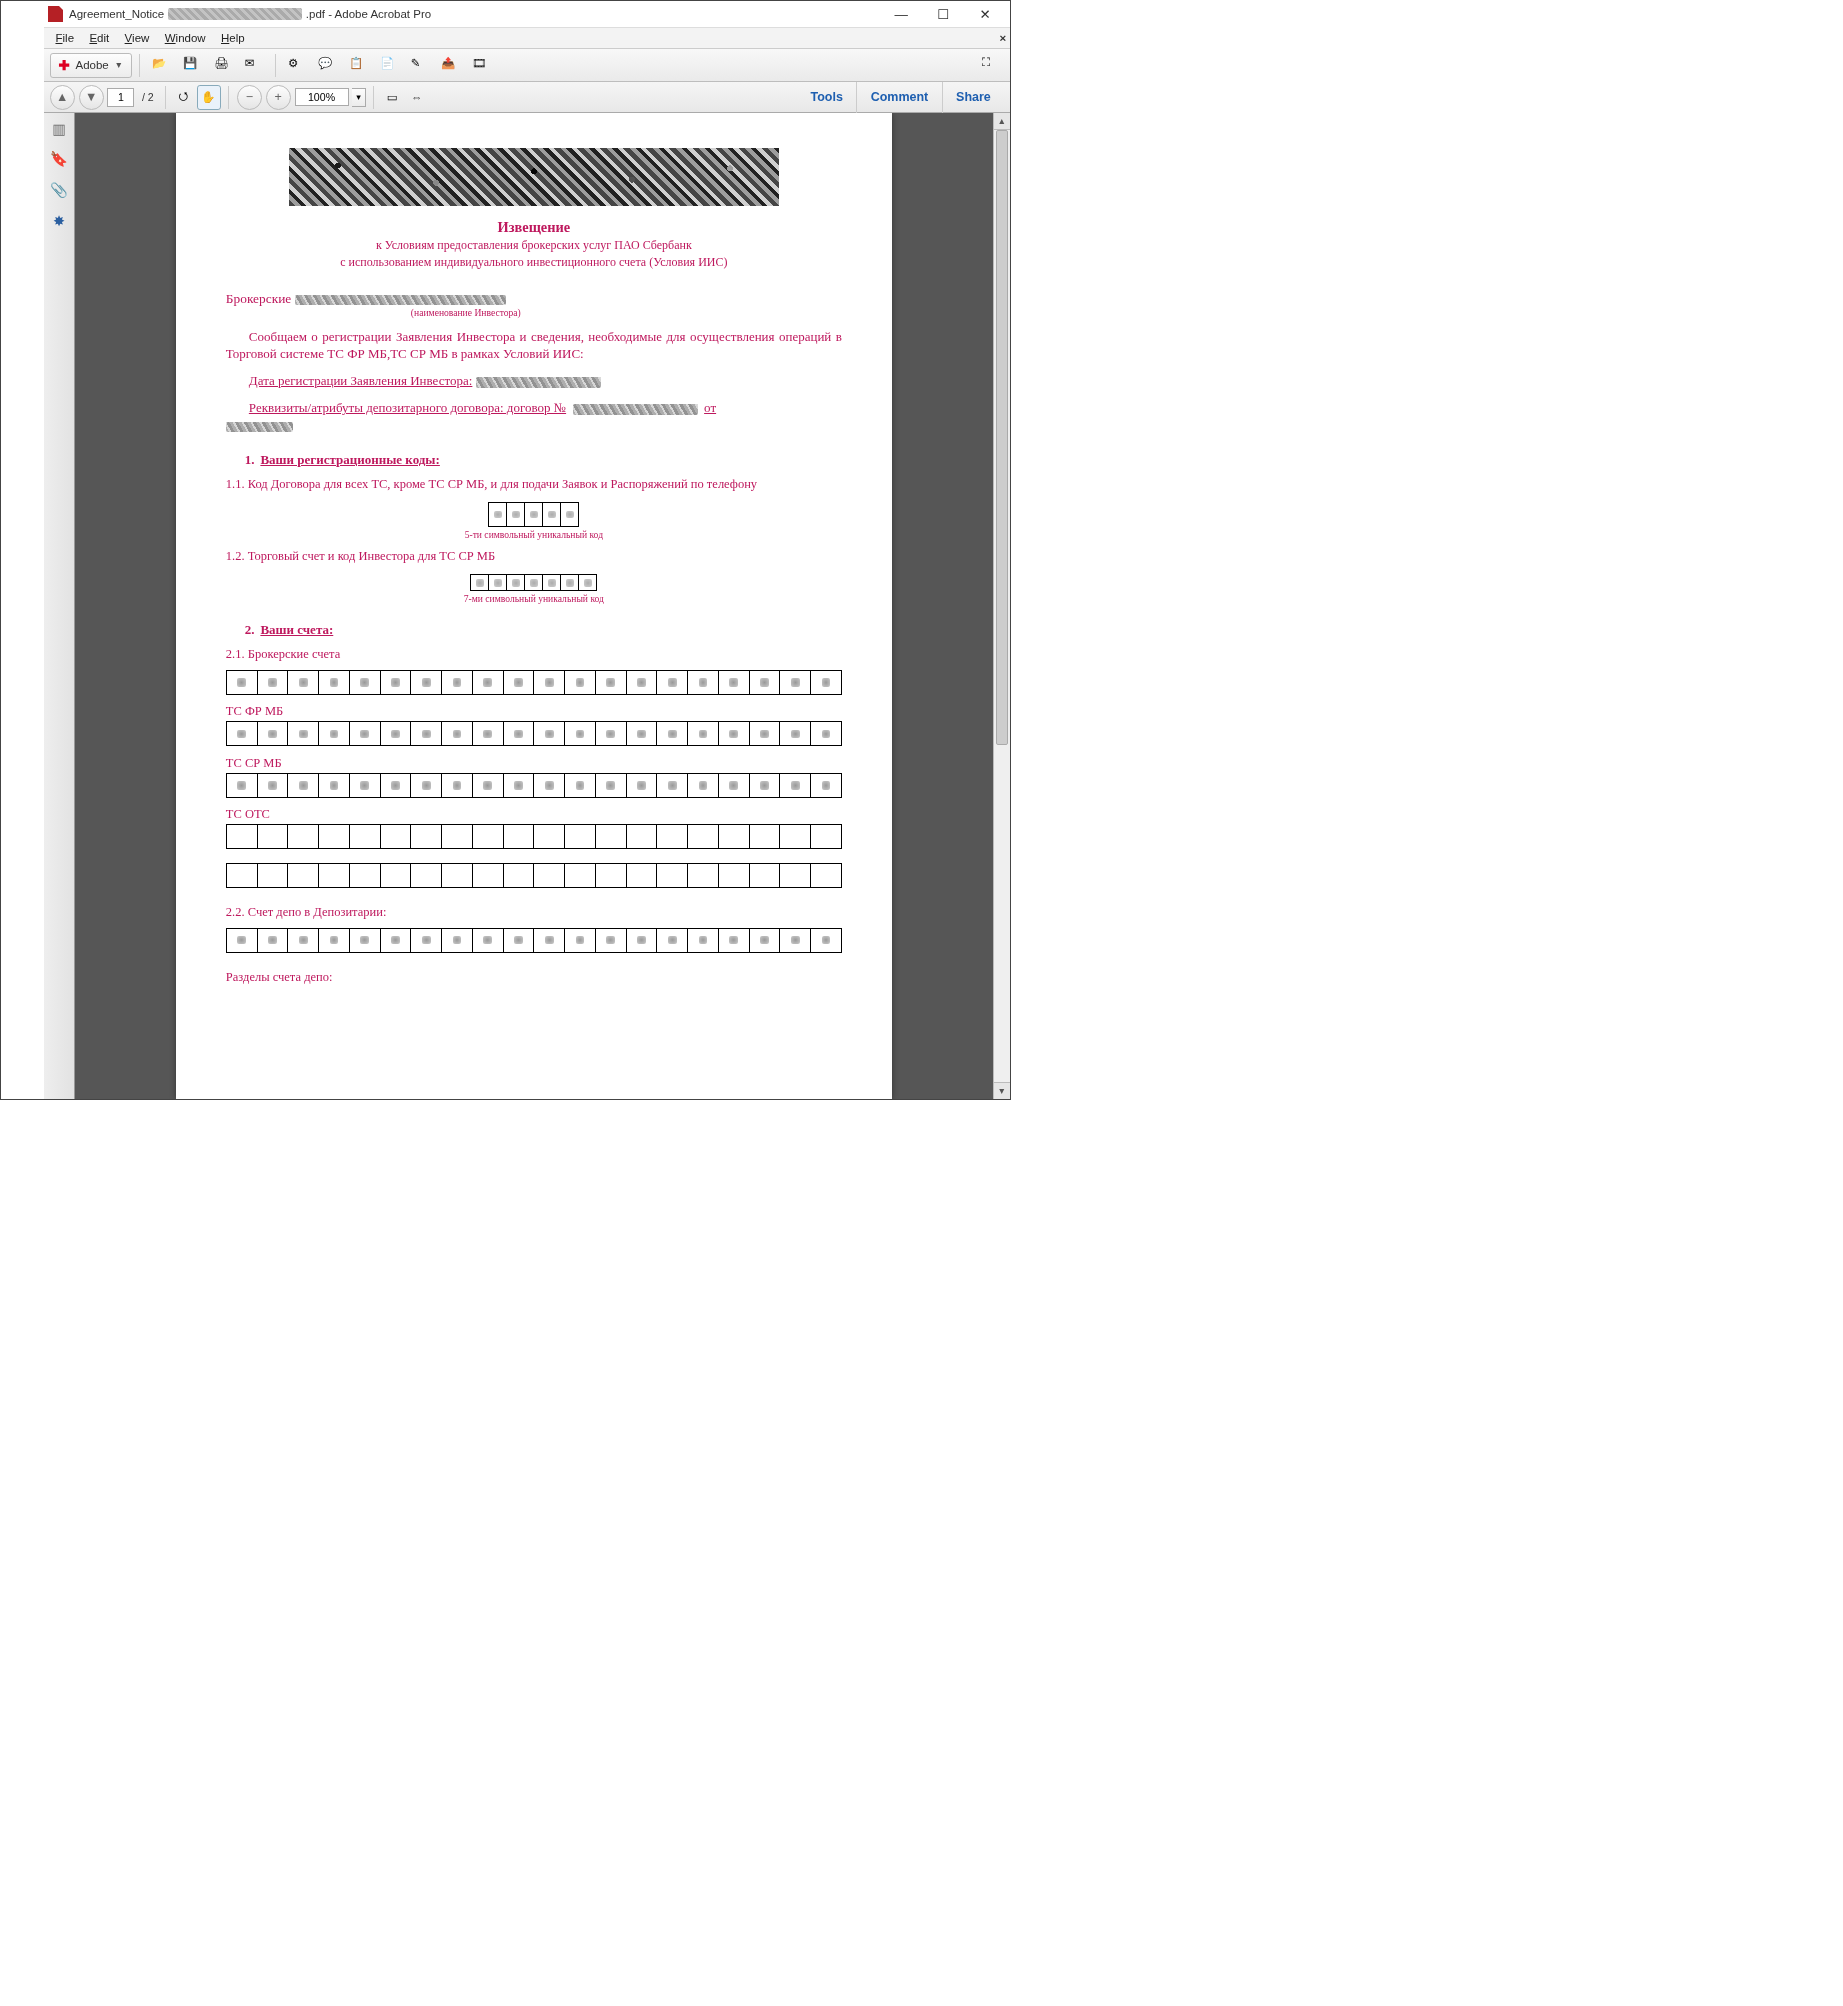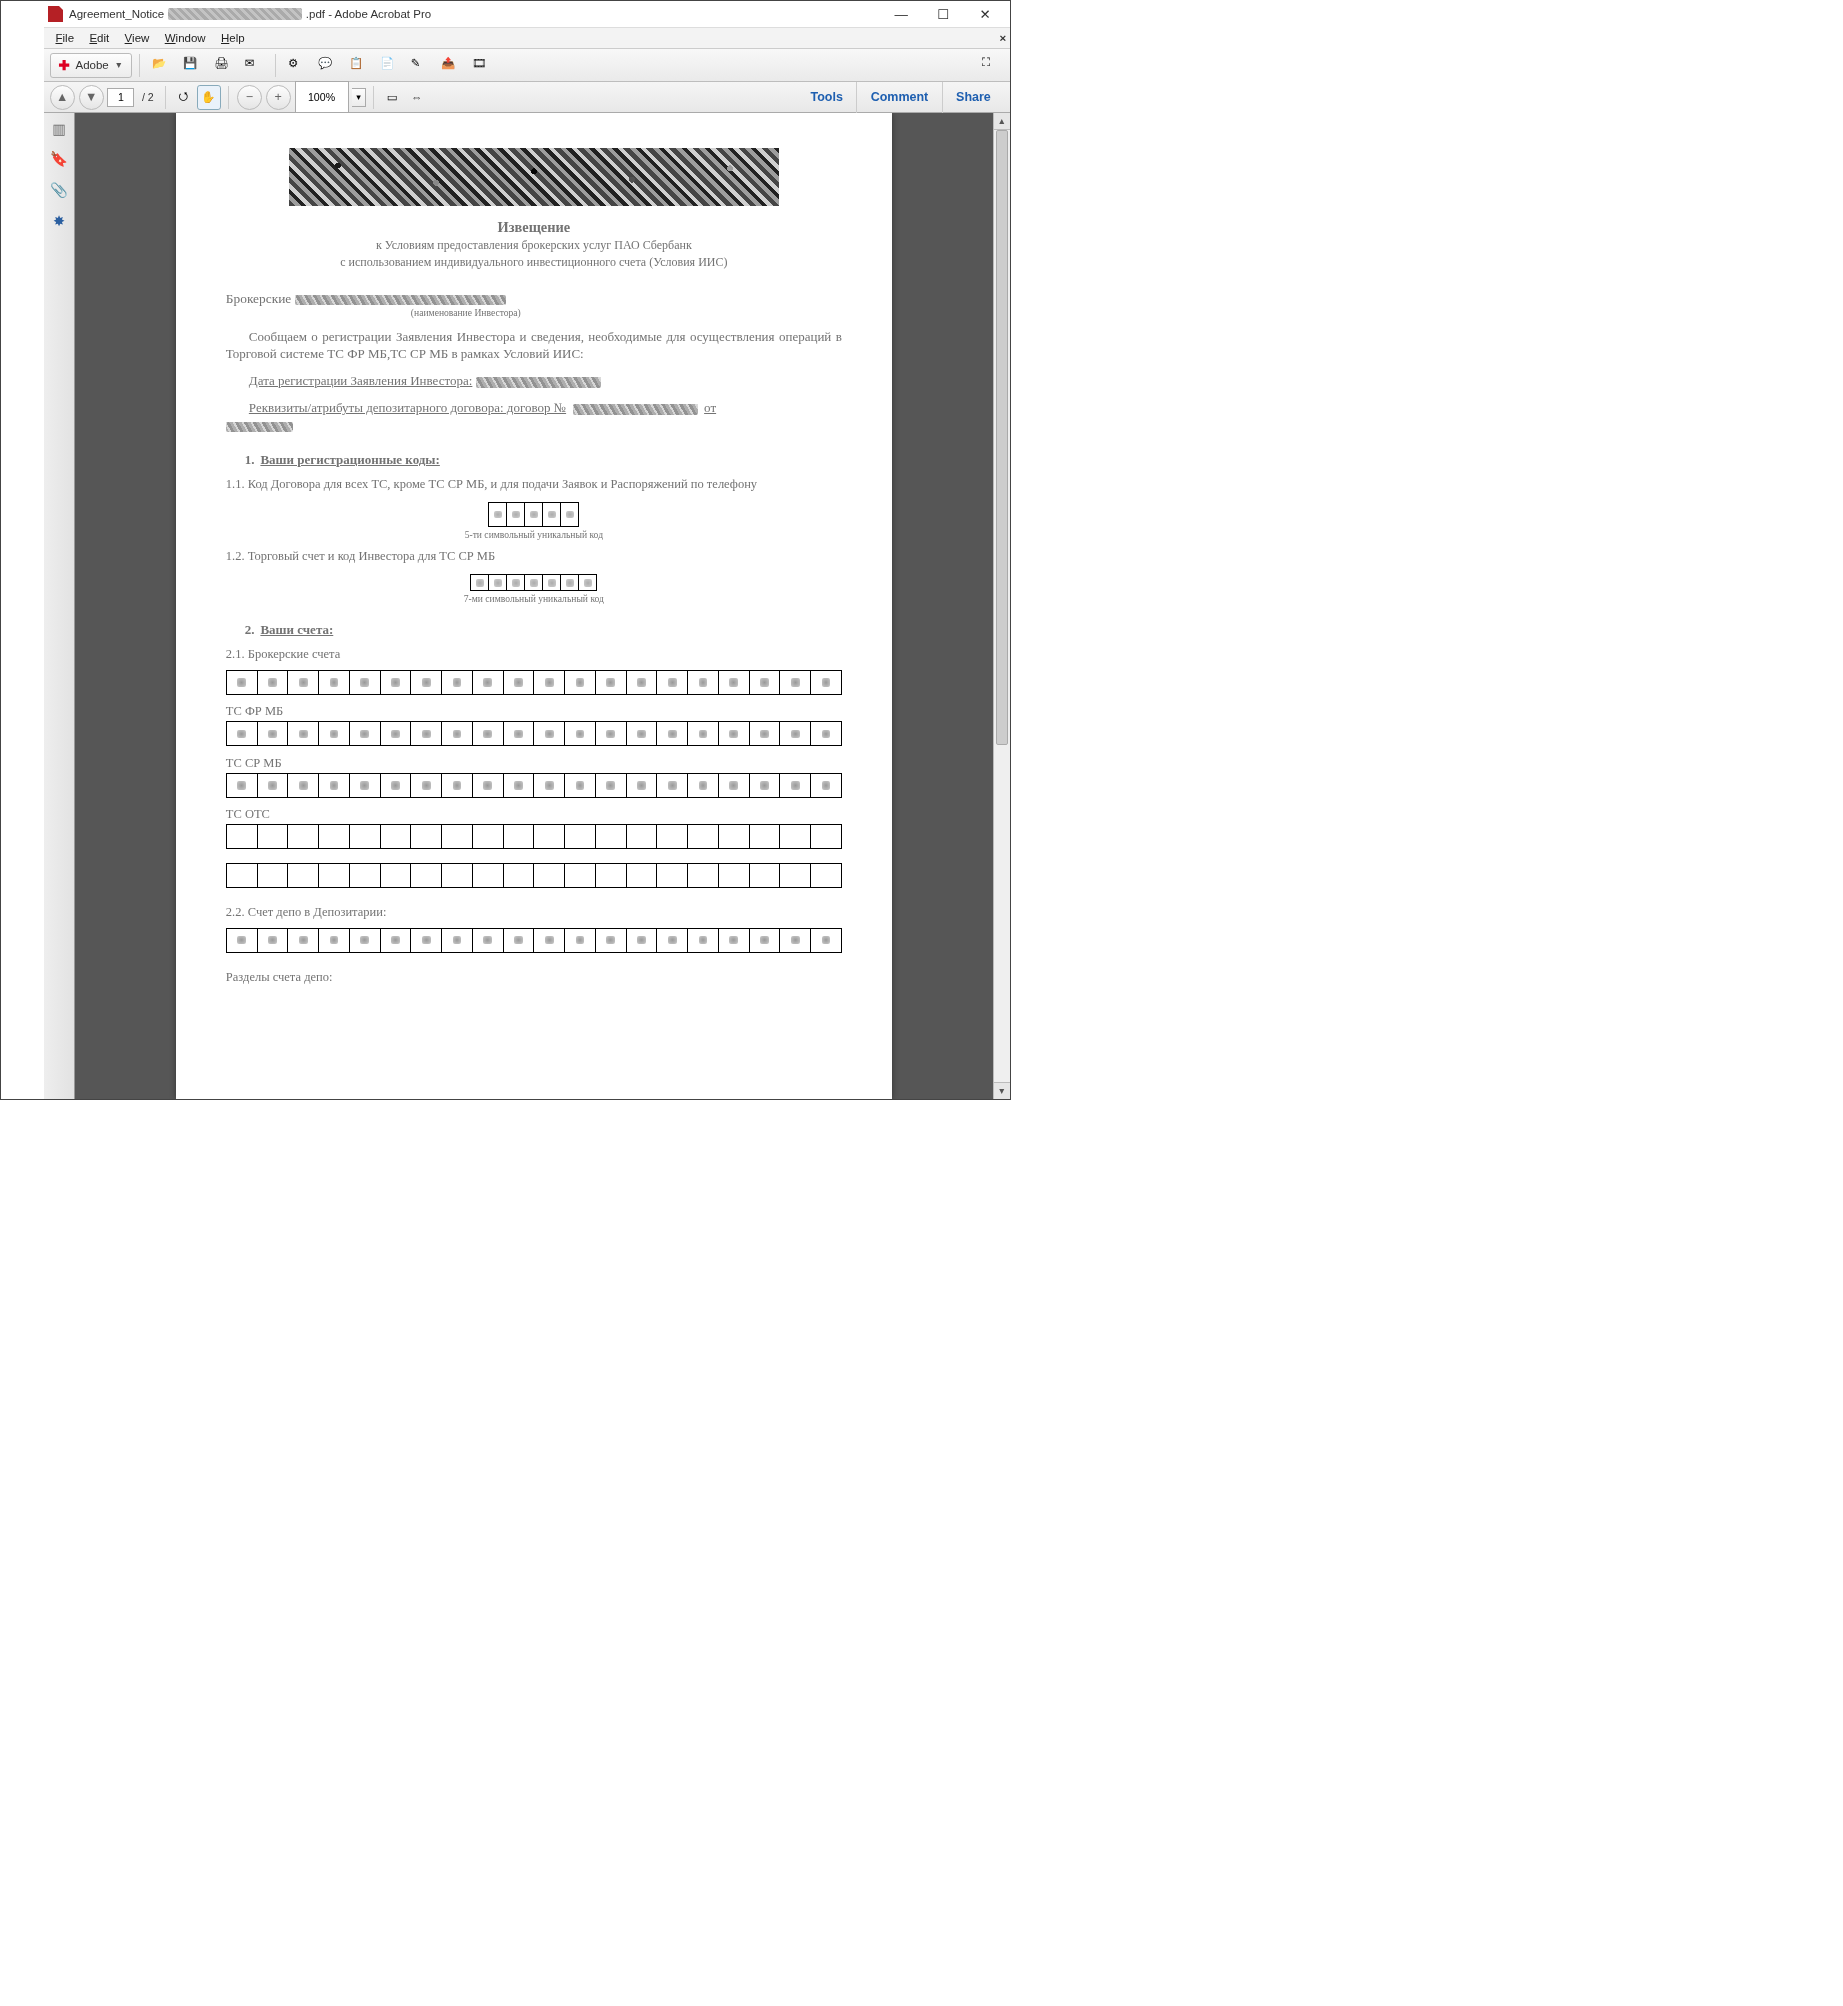--- a/index.html
+++ b/index.html
@@ -29,39 +29,39 @@
 .create-btn .caret { font-size: 8.6px; color: #555; }
 .tb-sep { width: 1px; height: 23px; background: #ccc; margin: 0 3.8px; }
 .icon { width: 17.3px; height: 17.3px; display: inline-block; }
 .tb-right { margin-left: auto; }
 
 
 .toolbar2 { height: 31px; background: linear-gradient(#f5f5f5,#e8e8e8); border-bottom: 1px solid #aaa; display: flex; align-items: center; padding: 0 5.8px; gap: 3.8px; }
 .navbtn { width: 25px; height: 25px; border: 1px solid #bbb; border-radius: 12.5px; background: linear-gradient(#fdfdfd,#e5e5e5); display: flex; align-items: center; justify-content: center; color: #666; font-size: 12.5px; }
 .page-input { width: 27px; height: 19px; border: 1px solid #aaa; text-align: center; font-size: 10.6px; }
 .page-total { font-size: 10.6px; color: #333; padding: 0 3.8px; }
-.zoom-combo { width: 54px; height: 32px; border: 1px solid #aaa; font-size: 10.6px; text-align: center; background: #fff; display: flex; align-items: center; justify-content: center; }
+.zoom-combo { width: 54px; height: 18px; border: 1px solid #aaa; font-size: 10.6px; text-align: center; background: #fff; display: flex; align-items: center; justify-content: center; }
 .zoom-caret { width: 13.4px; height: 19px; border: 1px solid #aaa; border-left: none; font-size: 7.7px; display: flex; align-items: center; justify-content: center; background: linear-gradient(#fdfdfd,#ececec); }
 .rightlinks { margin-left: auto; display: flex; align-items: center; gap: 0; }
 .rightlink { padding: 0 13.4px; color: #1e5fb0; font-size: 12.5px; font-weight: 600; height: 31px; display: flex; align-items: center; }
 .rightlink + .rightlink { border-left: 1px solid #ccc; }
 
 
 .content-area { flex: 1; display: flex; background: #565656; overflow: hidden; }
 .sidestrip { width: 31px; background: linear-gradient(90deg,#eee,#e2e2e2); border-right: 1px solid #999; display: flex; flex-direction: column; align-items: center; padding-top: 5.8px; gap: 9.6px; }
 .sidestrip .sbtn { width: 21px; height: 21px; display: flex; align-items: center; justify-content: center; color: #666; font-size: 14.4px; }
 .doc-viewport { flex: 1; overflow: auto; display: flex; justify-content: center; padding: 0; }
 .scrollbar-v { width: 17.3px; background: #efefef; border-left: 1px solid #bbb; position: relative; }
 .scrollbar-v .thumb { position: absolute; top: 17.3px; left: 1.9px; right: 1.9px; height: 615px; background: #cdcdcd; border: 1px solid #aaa; border-radius: 1.9px; }
 .scrollbar-v .arrow { position: absolute; left: 0; right: 0; height: 17.3px; display: flex; align-items: center; justify-content: center; font-size: 8.6px; color: #555; background: #e6e6e6; }
 .scrollbar-v .arrow.up { top: 0; border-bottom: 1px solid #bbb; }
 .scrollbar-v .arrow.down { bottom: 0; border-top: 1px solid #bbb; }
 
 
-.page { width: 716px; background: #fff; box-shadow: 0 0 5.8px rgba(0,0,0,.4); margin-top: 0; padding: 29px 50px 38px 50px; font-family: "Times New Roman", serif; color: #737373; font-size: 12.5px; }
+.page { width: 716px; background: #fff; box-shadow: 0 0 5.8px rgba(0,0,0,.4); margin-top: 0; padding: 29px 50px 38px 50px; font-family: "Times New Roman", serif; color: #be185d; font-size: 12.5px; }
 .logo-redact { width: 490px; height: 58px; margin: 5.8px auto 13.4px auto; background:
   radial-gradient(circle at 10% 30%, #222 0 2.9px, transparent 2.9px),
   radial-gradient(circle at 30% 60%, #888 0 2.9px, transparent 2.9px),
   radial-gradient(circle at 50% 40%, #111 0 2.9px, transparent 2.9px),
   radial-gradient(circle at 70% 55%, #555 0 2.9px, transparent 2.9px),
   radial-gradient(circle at 90% 35%, #999 0 2.9px, transparent 2.9px),
   repeating-linear-gradient(45deg,#4a4a4a 0 4.8px,#9a9a9a 4.8px 8.6px,#2a2a2a 8.6px 12.5px,#c8c8c8 12.5px 16.3px);
   filter: contrast(1.1);
 }
 .h-center { text-align: center; }

